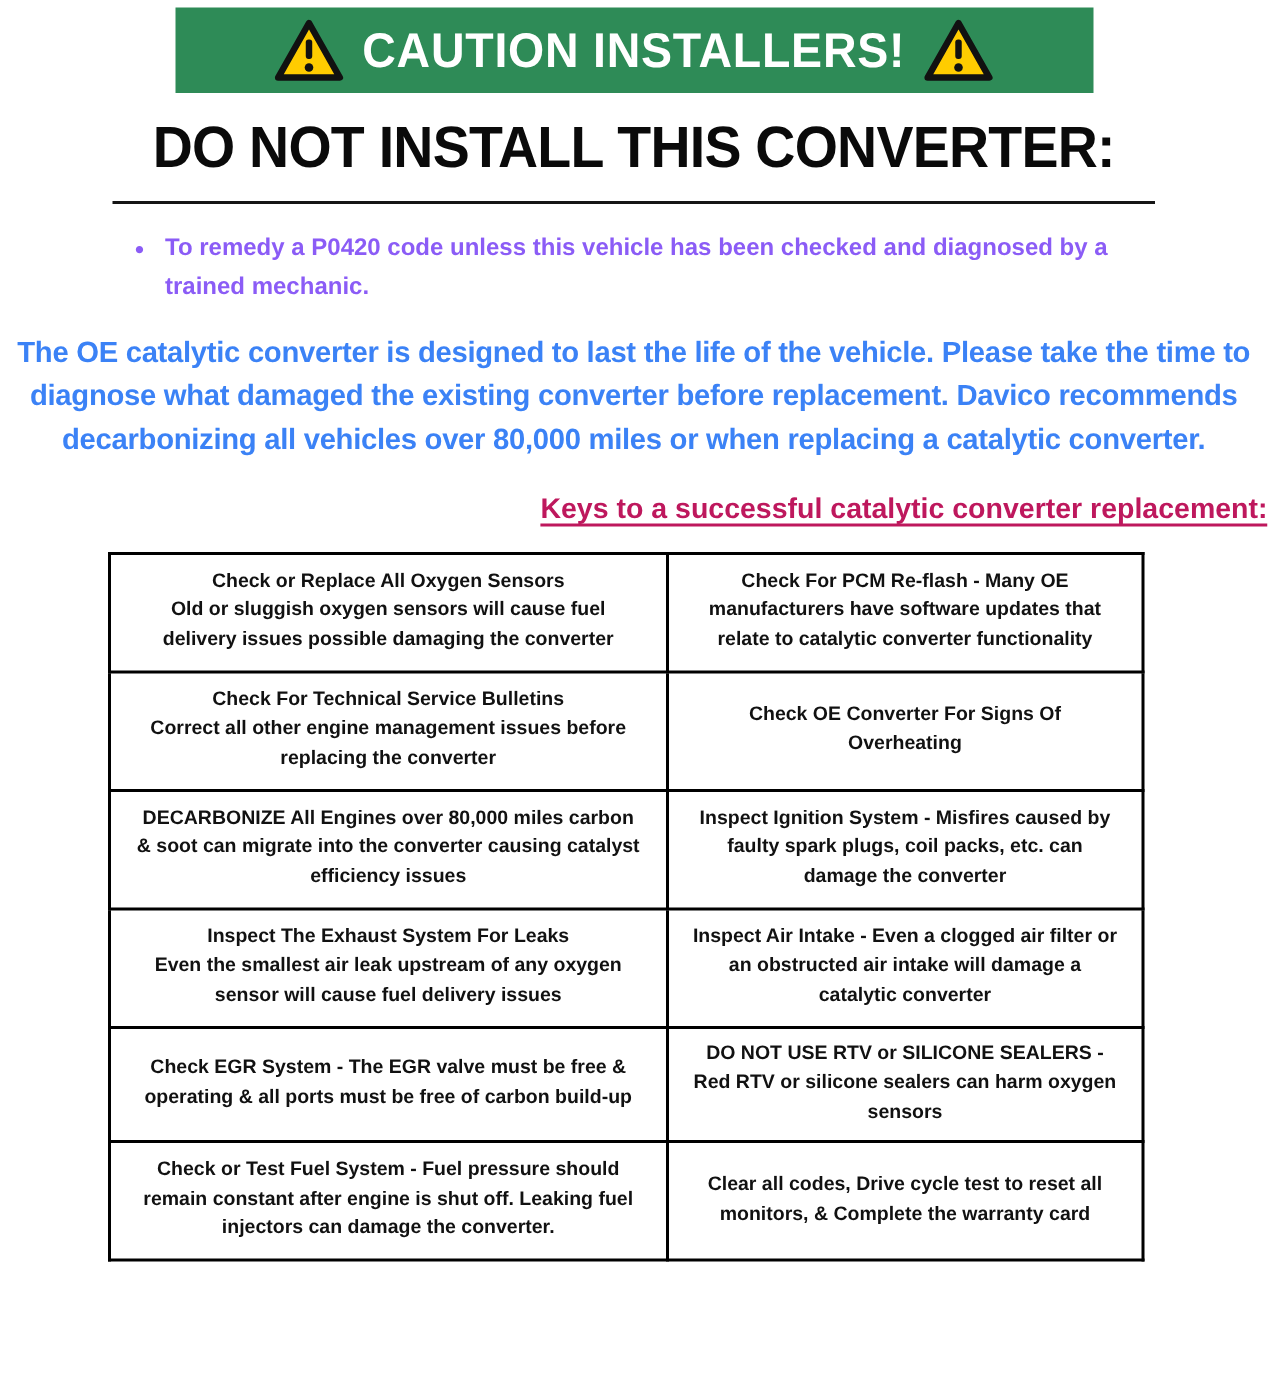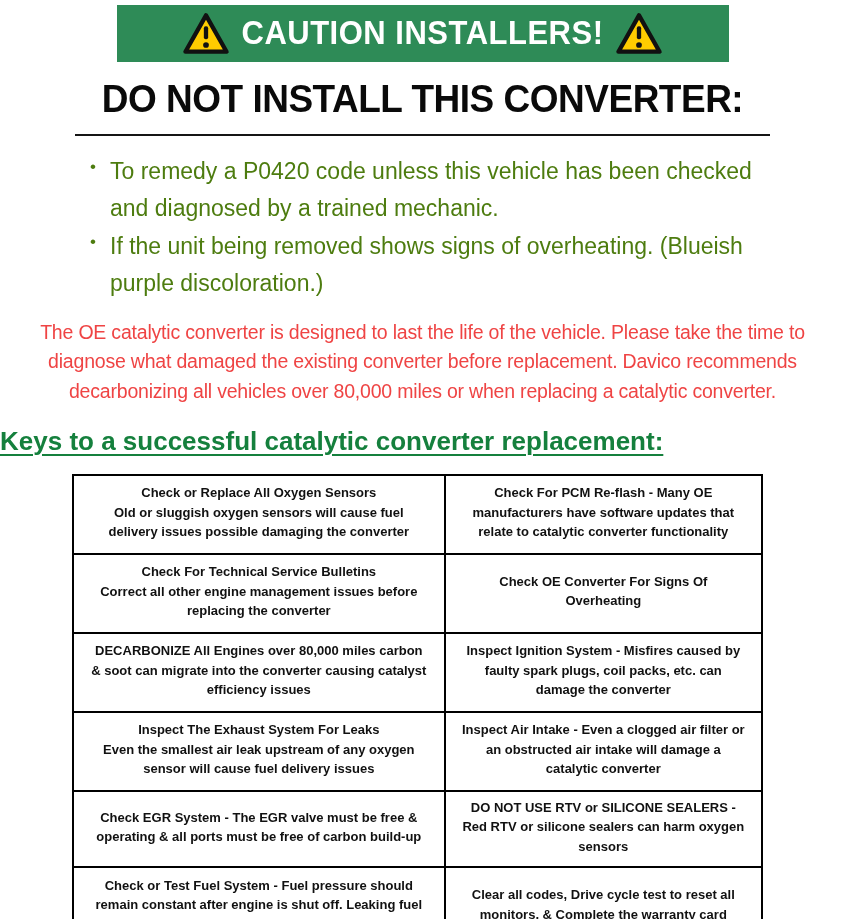--- a/index.html
+++ b/index.html
@@ -31,38 +31,38 @@
   .divider{
     width:695px;border:none;border-top:2.5px solid #151515;margin:14px auto 0;
   }
 
   
   .warning-list{
     margin:17px 60px 0 88px;padding:0;list-style:none;
   }
   .warning-list li{
     position:relative;padding-left:22px;
-    font-size:23px;font-weight:400;line-height:1.62;color:#4d7c0f;
+    font-size:16px;font-weight:700;line-height:1.62;color:#8b5cf6;
   }
   .warning-list li::before{
     content:"•";position:absolute;left:2px;top:0;
     font-size:17px;
   }
 
   
   .oe-paragraph{
     width:822px;margin:16px auto 0;text-align:center;
-    font-size:19.5px;font-weight:400;line-height:1.5;color:#ef4444;
+    font-size:19.5px;font-weight:700;line-height:1.5;color:#3b82f6;
     letter-spacing:-.2px;
   }
 
   
   .keys-heading{
-    margin:20px 0 0;text-align:left;
-    font-size:26px;font-weight:800;color:#15803d;
+    margin:20px 0 0;text-align:right;
+    font-size:19px;font-weight:800;color:#be185d;
     text-decoration:underline;text-underline-offset:4px;text-decoration-thickness:2px;
   }
 
   
   .keys-table{
     margin:17px 0 0 72px;width:691px;
     border-collapse:collapse;table-layout:fixed;
   }
   .keys-table td{
     border:2.5px solid #000;
@@ -96,21 +96,20 @@
       </svg>
     </span>
   </div>
 
   <h1 class="main-heading">DO NOT INSTALL THIS CONVERTER:</h1>
 
   <hr class="divider">
 
   <ul class="warning-list">
       <li>To remedy a P0420 code unless this vehicle has been checked and diagnosed by a trained mechanic.</li>
-      <li>If the unit being removed shows signs of overheating. (Blueish purple discoloration.)</li>
     </ul>
 
   <p class="oe-paragraph">The OE catalytic converter is designed to last the life of the vehicle. Please take the time to diagnose what damaged the existing converter before replacement. Davico recommends decarbonizing all vehicles over 80,000 miles or when replacing a catalytic converter.</p>
 
   <h2 class="keys-heading">Keys to a successful catalytic converter replacement:</h2>
 
   <table class="keys-table">
     <tbody>
         <tr>
           <td>Check or Replace All Oxygen Sensors<br>Old or sluggish oxygen sensors will cause fuel delivery issues possible damaging the converter</td>

